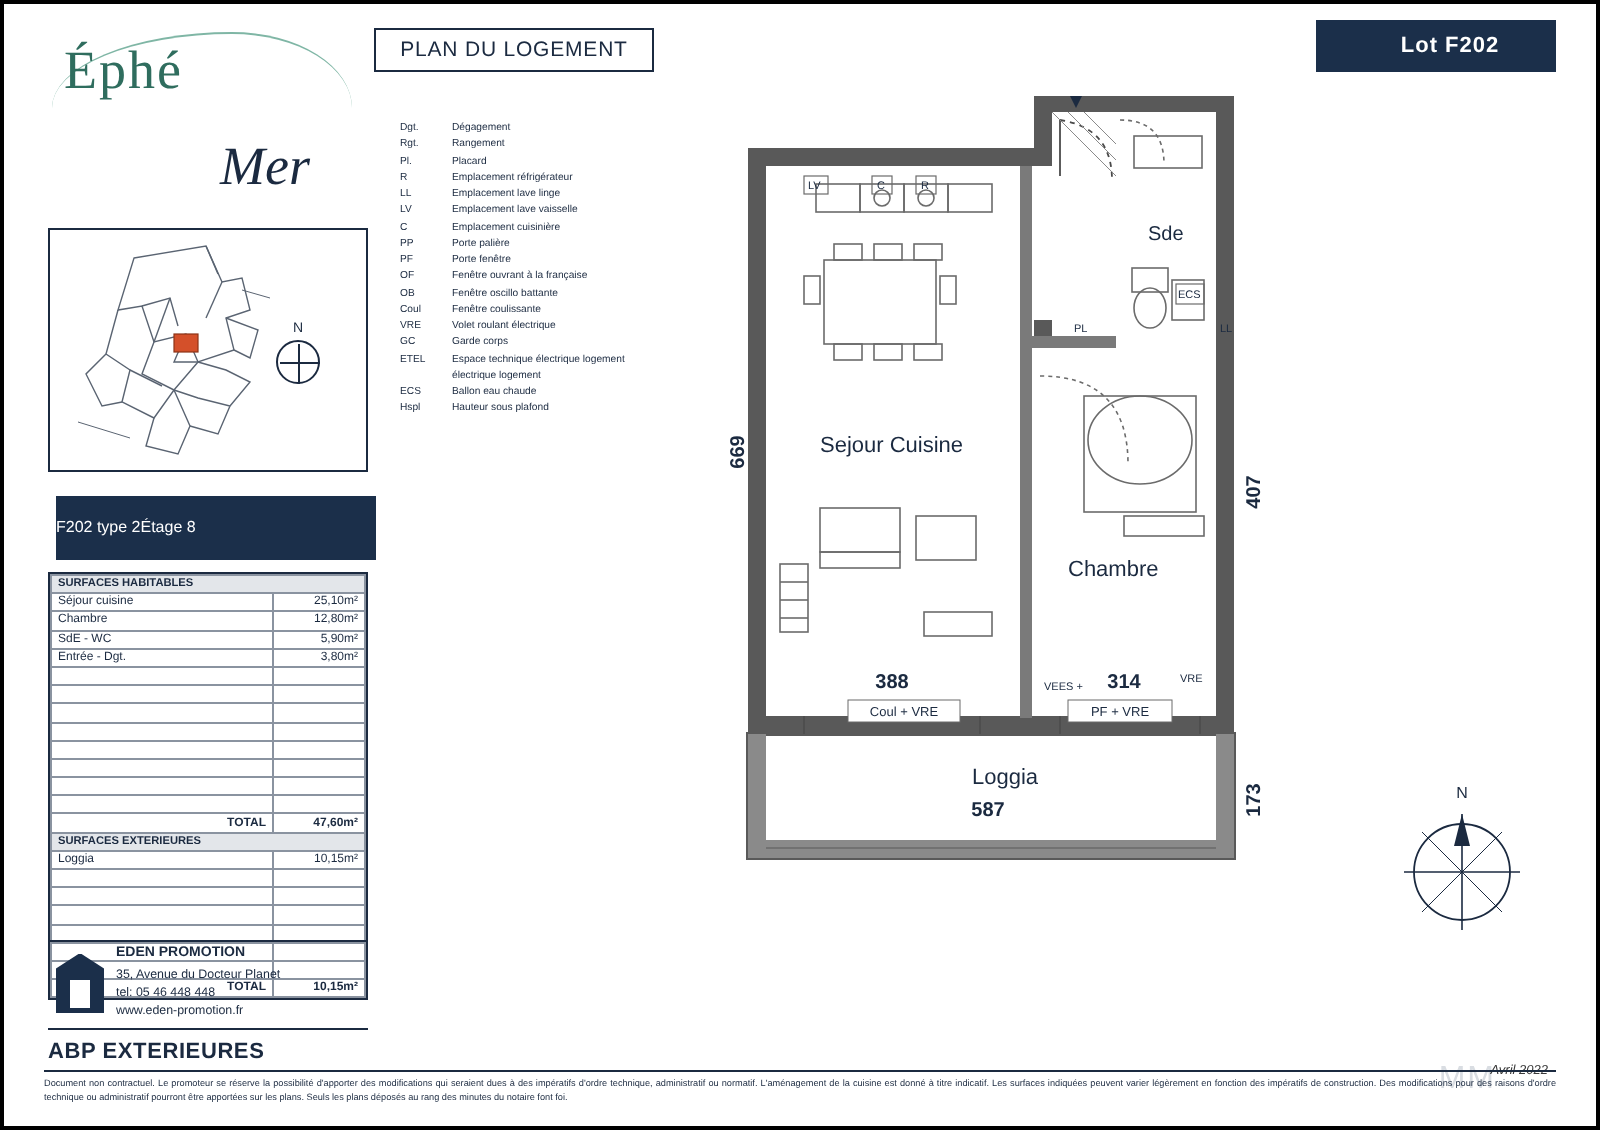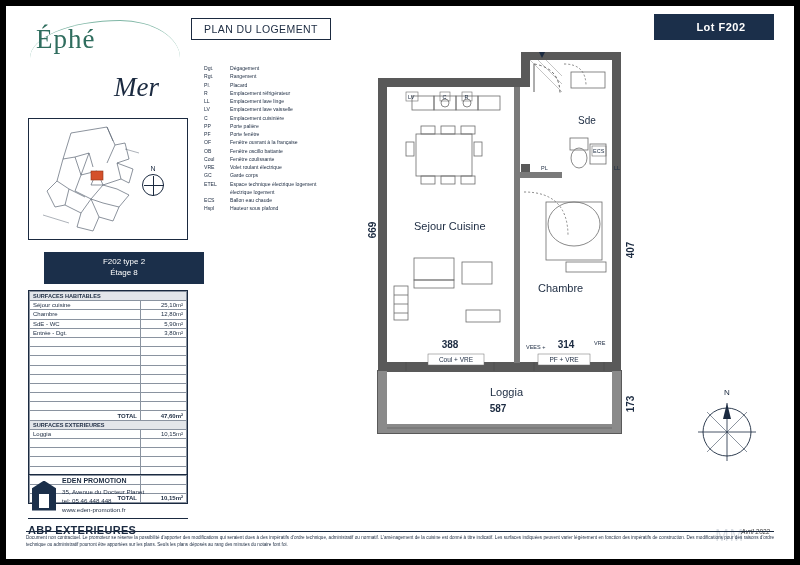--- a/index.html
+++ b/index.html
@@ -7,21 +7,21 @@
   body {
     width: 800px; height: 565px;
     background: #ffffff;
     font-family: "Liberation Sans", sans-serif;
     color: #1b2a40;
     position: relative;
     overflow: hidden;
   }
   .page {
     position:absolute; inset:0;
-    border: 6px solid #000000;
+    border: 2px solid #000000;
   }
 
   
   .logo {
     position:absolute; left:22px; top:10px; width:160px; height:48px;
   }
   .logo .eph {
     font-family:"Liberation Serif", serif;
     font-size:27px; color:#2f6d5e; letter-spacing:1px;
     position:absolute; left:8px; top:8px;
@@ -90,23 +90,23 @@
     content:""; position:absolute; left:50%; top:1px; width:1px; height:20px;
     background:#1b2a40;
   }
   .north .circle:after{
     content:""; position:absolute; top:50%; left:1px; height:1px; width:20px;
     background:#1b2a40;
   }
 
   
   .lot-header {
-    position:absolute; left:38px; top:246px; width:160px; height:32px;
+    position:absolute; left:26px; top:246px; width:160px; height:32px;
     background:#1b2f4a; color:#fff;
-    display:flex; flex-direction:column; align-items:center; justify-content:center;
+    display:flex; flex-direction:row; align-items:center; 
     font-size:8px; line-height:1.35;
   }
 
   
   .surf {
     position:absolute; left:22px; top:284px; width:160px;
     border:1px solid #1b2a40;
     font-size:6px;
   }
   .surf table { width:100%; border-collapse:collapse; }

